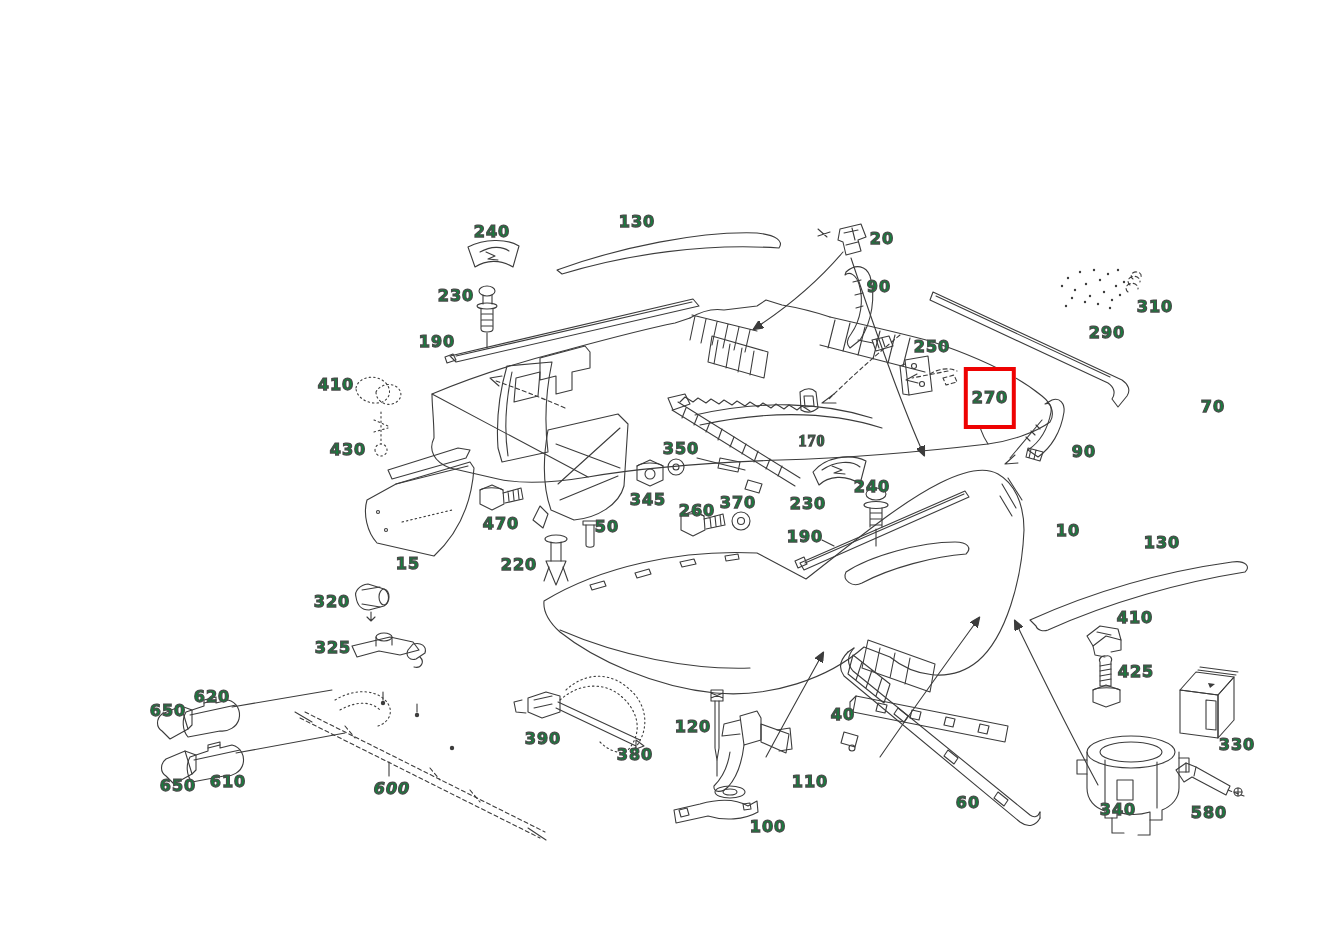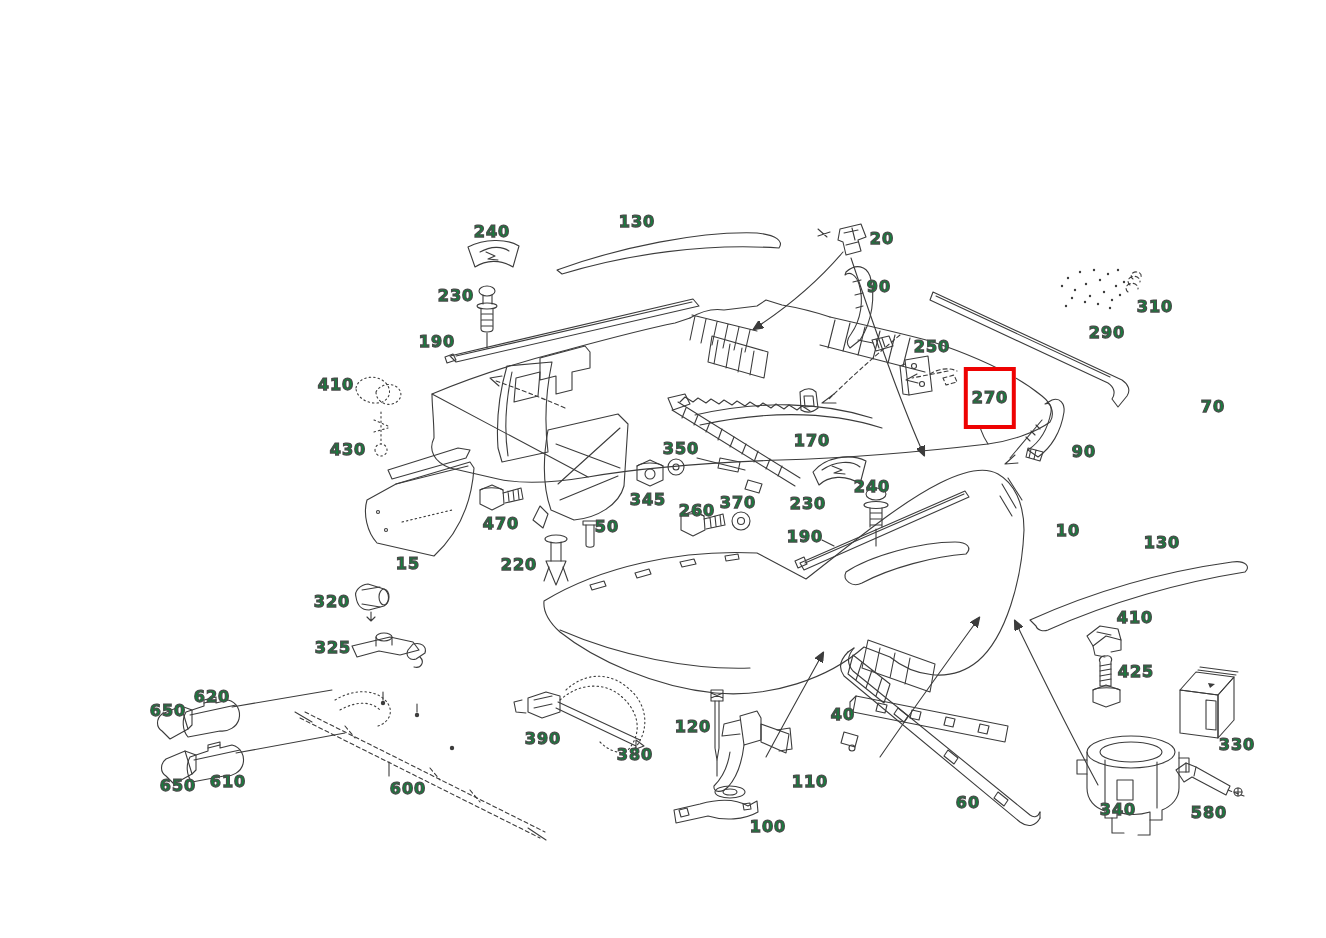--- a/index.html
+++ b/index.html
@@ -374,42 +374,42 @@
       <div class="part-label" style="left: 879px; top: 287px;">90</div>
       <div class="part-label" style="left: 456px; top: 296px;">230</div>
       <div class="part-label" style="left: 437px; top: 342px;">190</div>
       <div class="part-label" style="left: 1155px; top: 307px;">310</div>
       <div class="part-label" style="left: 1107px; top: 333px;">290</div>
       <div class="part-label" style="left: 932px; top: 347px;">250</div>
       <div class="part-label" style="left: 336px; top: 385px;">410</div>
       <div class="part-label highlighted" style="left: 990px; top: 398px;">270</div>
       <div class="part-label" style="left: 1213px; top: 407px;">70</div>
       <div class="part-label" style="left: 348px; top: 450px;">430</div>
-      <div class="part-label" style="left: 812px; top: 441px;">170</div>
+      <div class="part-label" style="left: 812px; top: 441px; font-family: Liberation Serif, serif;">170</div>
       <div class="part-label" style="left: 1084px; top: 452px;">90</div>
       <div class="part-label" style="left: 681px; top: 449px;">350</div>
       <div class="part-label" style="left: 648px; top: 500px;">345</div>
       <div class="part-label" style="left: 697px; top: 511px;">260</div>
       <div class="part-label" style="left: 738px; top: 503px;">370</div>
       <div class="part-label" style="left: 808px; top: 504px;">230</div>
       <div class="part-label" style="left: 872px; top: 487px;">240</div>
       <div class="part-label" style="left: 501px; top: 524px;">470</div>
       <div class="part-label" style="left: 607px; top: 527px;">50</div>
       <div class="part-label" style="left: 805px; top: 537px;">190</div>
       <div class="part-label" style="left: 1068px; top: 531px;">10</div>
       <div class="part-label" style="left: 1162px; top: 543px;">130</div>
       <div class="part-label" style="left: 408px; top: 564px;">15</div>
       <div class="part-label" style="left: 519px; top: 565px;">220</div>
       <div class="part-label" style="left: 332px; top: 602px;">320</div>
       <div class="part-label" style="left: 333px; top: 648px;">325</div>
       <div class="part-label" style="left: 212px; top: 697px;">620</div>
       <div class="part-label" style="left: 168px; top: 711px;">650</div>
       <div class="part-label" style="left: 228px; top: 782px;">610</div>
       <div class="part-label" style="left: 178px; top: 786px;">650</div>
-      <div class="part-label" style="left: 408px; top: 789px;">600</div>
+      <div class="part-label" style="left: 392px; top: 789px; font-style: italic;">600</div>
       <div class="part-label" style="left: 543px; top: 739px;">390</div>
       <div class="part-label" style="left: 635px; top: 755px;">380</div>
       <div class="part-label" style="left: 693px; top: 727px;">120</div>
       <div class="part-label" style="left: 810px; top: 782px;">110</div>
       <div class="part-label" style="left: 768px; top: 827px;">100</div>
       <div class="part-label" style="left: 843px; top: 715px;">40</div>
       <div class="part-label" style="left: 1135px; top: 618px;">410</div>
       <div class="part-label" style="left: 1136px; top: 672px;">425</div>
       <div class="part-label" style="left: 1237px; top: 745px; text-align: center;">330</div>
       <div class="part-label" style="left: 1118px; top: 810px;">340</div>

